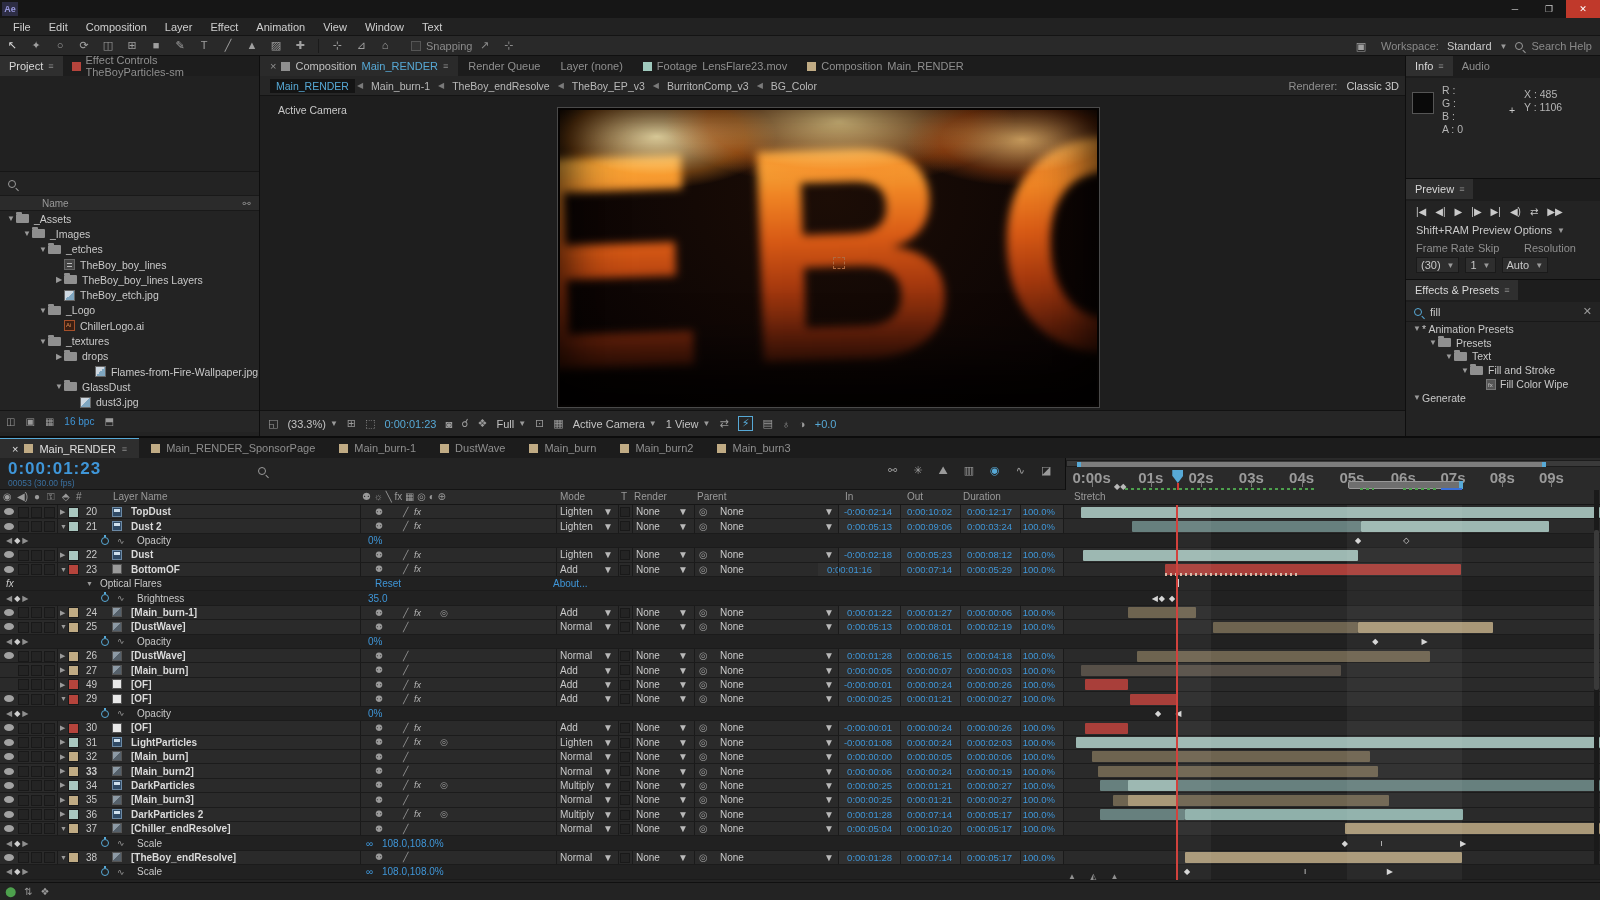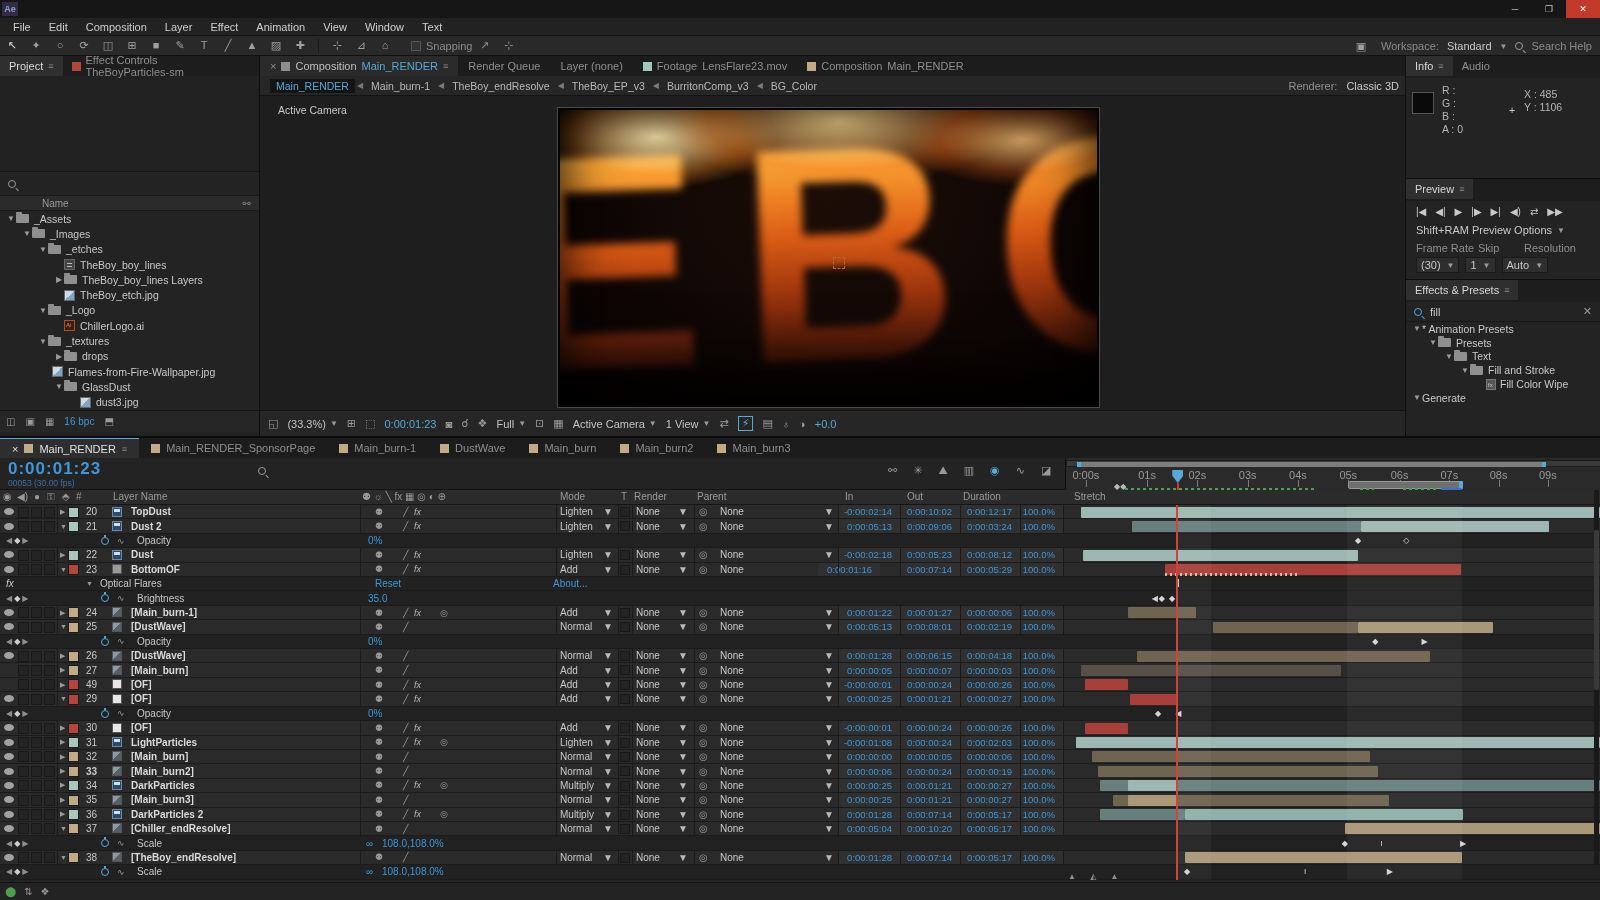--- a/index.html
+++ b/index.html
@@ -122,21 +122,21 @@
   #frames { position:absolute; left:8px; top:20px; font-size:8.5px; color:#3a6f9e; }
   #t-search { position:absolute; left:258px; top:9px; }
   #thicons { position:absolute; left:888px; top:6px; display:flex; gap:16px; color:#9a9a9a; font-size:11px; }
   #thicons .on { color:#57a9d6; }
   
   #ruler { position:absolute; left:1065px; top:0; width:535px; height:32px; background:#2a2a2a; border-left:1px solid #0e0e0e; }
   #workarea-track { position:absolute; left:0; top:2px; width:535px; height:7px; background:#3a3a3a; border:1px solid #1c1c1c; }
   #workarea-bar { position:absolute; top:1px; height:5px; background:#7d7d7d; }
   .wa-cap { position:absolute; top:0; width:4px; height:5px; background:#57a9d6; }
   #ruler-ticks { position:absolute; left:0; top:11px; width:535px; height:21px; }
-  .rtick { position:absolute; color:#9a9a9a; font-size:11px; }
+  .rtick { position:absolute; color:#9a9a9a; font-size:15px;font-weight:bold; }
   .rtick i { position:absolute; left:50%; top:11px; width:1px; height:7px; background:#7a7a7a; font-style:normal; }
   #playhead { position:absolute; top:12px; width:11px; height:13px; margin-left:-5px; }
   #playhead::before { content:""; position:absolute; inset:0; background:#57a9d6; clip-path:polygon(0 0,100% 0,100% 45%,50% 100%,0 45%); }
   .ruler-marker { position:absolute; top:24px; color:#b9b9b9; font-size:8px; }
   #sel-ghost { position:absolute; top:23px; height:8px; background:#6f6f6f; border:1px solid #999; border-radius:2px; }
   #sel-ghost i { position:absolute; right:-1px; top:-1px; width:4px; height:8px; background:#57a9d6; }
   
   #colhdr { position:relative; height:15px; background:#2b2b2b; border-bottom:1px solid #161616; color:#9a9a9a; font-size:10px; }
   #colhdr span { position:absolute; top:1px; }
   
@@ -317,21 +317,21 @@
       <div class="trow" style="padding-left: 38px;">
         <span class="caret">▼</span>
         <span class="folder-ic"></span>
         <span>_textures</span>
       </div>
       <div class="trow" style="padding-left: 54px;">
         <span class="caret">▶</span>
         <span class="folder-ic"></span>
         <span>drops</span>
       </div>
-      <div class="trow" style="padding-left: 42px;">
+      <div class="trow" style="padding-left: 84px; justify-content: center;">
         <span class="caret"></span>
         <span class="file-ic img"></span>
         <span>Flames-from-Fire-Wallpaper.jpg</span>
       </div>
       <div class="trow" style="padding-left: 54px;">
         <span class="caret">▼</span>
         <span class="folder-ic"></span>
         <span>GlassDust</span>
       </div>
       <div class="trow" style="padding-left: 70px;">

